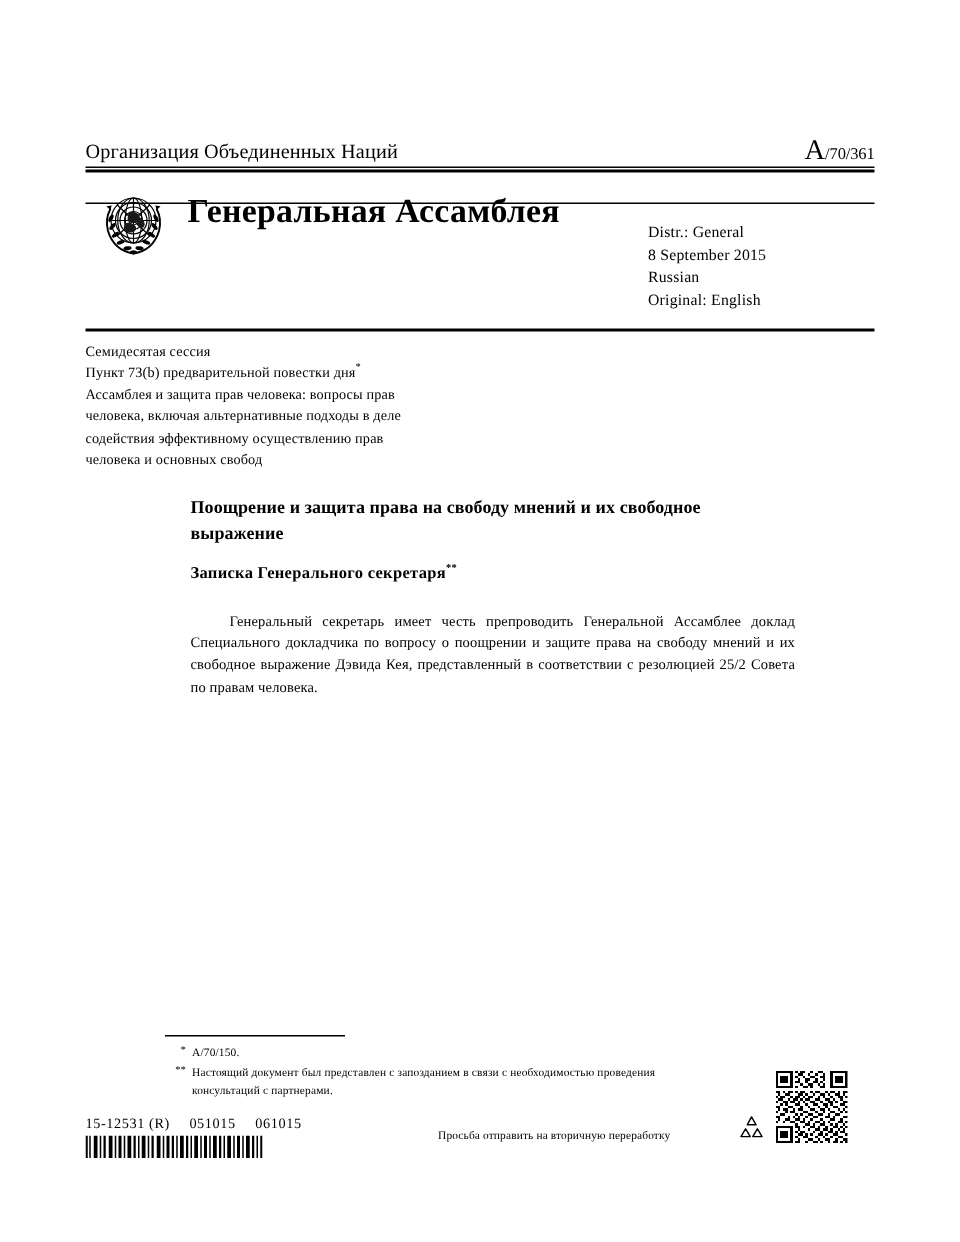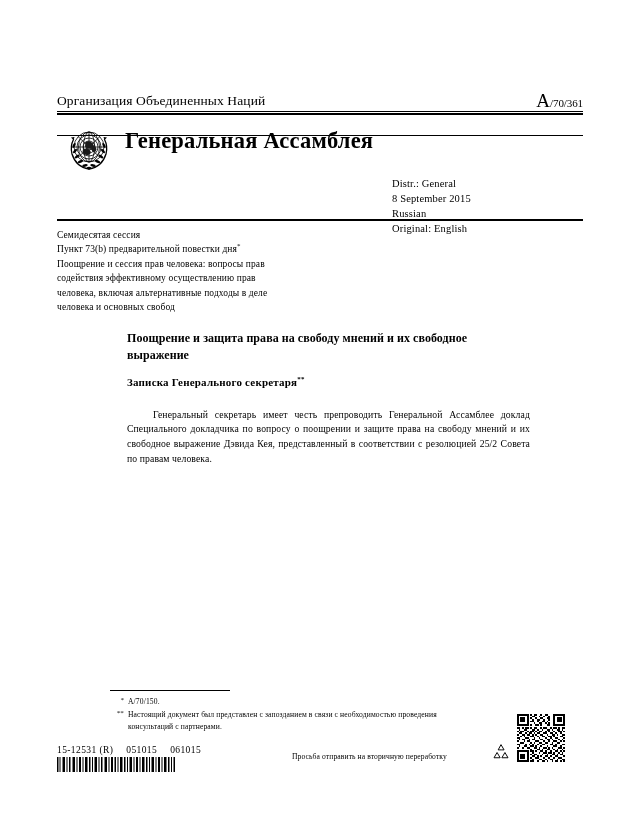--- a/index.html
+++ b/index.html
@@ -86,26 +86,25 @@
     position: absolute;
     left: 68px;
     top: 13px;
     font-size: 22.5px;
     font-weight: bold;
     letter-spacing: 0.2px;
     white-space: nowrap;
   }
   .distr-block {
     position: absolute;
-    left: 335px;
+    left: 375px;
     top: 34px;
     font-size: 10.5px;
     line-height: 1.42;
     letter-spacing: 0.15px;
-    margin-top: 28px;
   }
 
   .hdr-bottom-rule {
     position: absolute;
     left: 57px;
     top: 135px;
     width: 526px;
     border-top: 1px solid #000;
   }
 
@@ -313,23 +312,23 @@
         <div>Original: English</div>
       </div>
     </div>
   </div>
   <div class="hdr-bottom-rule"></div>
 
   <div class="session-rule"></div>
   <div class="session-block">
     <div class="line bold">Семидесятая сессия</div>
     <div class="line"><span>Пункт 73(b) предварительной повестки дня</span><span class="sup">*</span></div>
-    <div class="line bold">Поощрение и сессия прав человека: вопросы прав</div>
+    <div class="line bold">Ассамблея и защита прав человека: вопросы прав</div>
+    <div class="line bold">человека, включая альтернативные подходы в деле</div>
     <div class="line bold">содействия эффективному осуществлению прав</div>
-    <div class="line bold">человека, включая альтернативные подходы в деле</div>
     <div class="line bold">человека и основных свобод</div>
   </div>
 
   <h1 class="main-title">Поощрение и защита права на свободу мнений и их свободное выражение</h1>
   <h2 class="subtitle"><span>Записка Генерального секретаря</span><span class="sup">**</span></h2>
   <p class="body-para">Генеральный секретарь имеет честь препроводить Генеральной Ассамблее доклад Специального докладчика по вопросу о поощрении и защите права на свободу мнений и их свободное выражение Дэвида Кея, представленный в соответствии с резолюцией 25/2 Совета по правам человека.</p>
 
   <div class="footnote-rule"></div>
   <div class="footnotes">
     <div class="fn-item">

